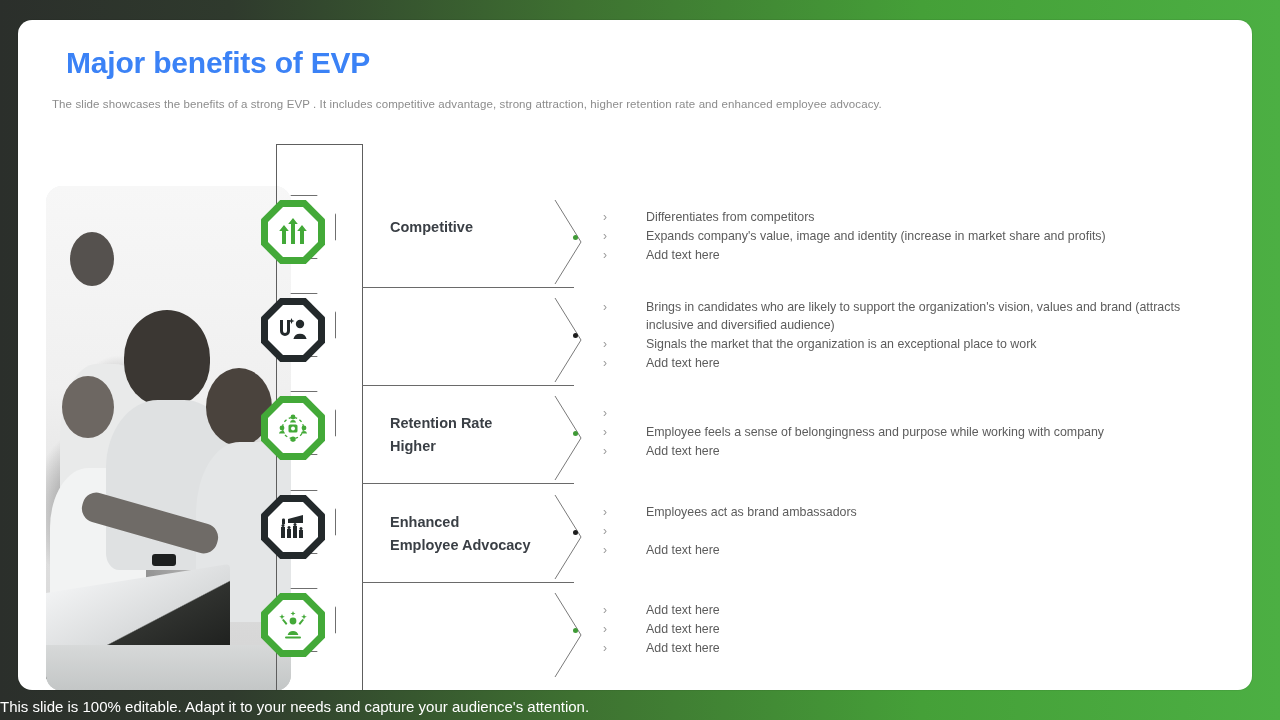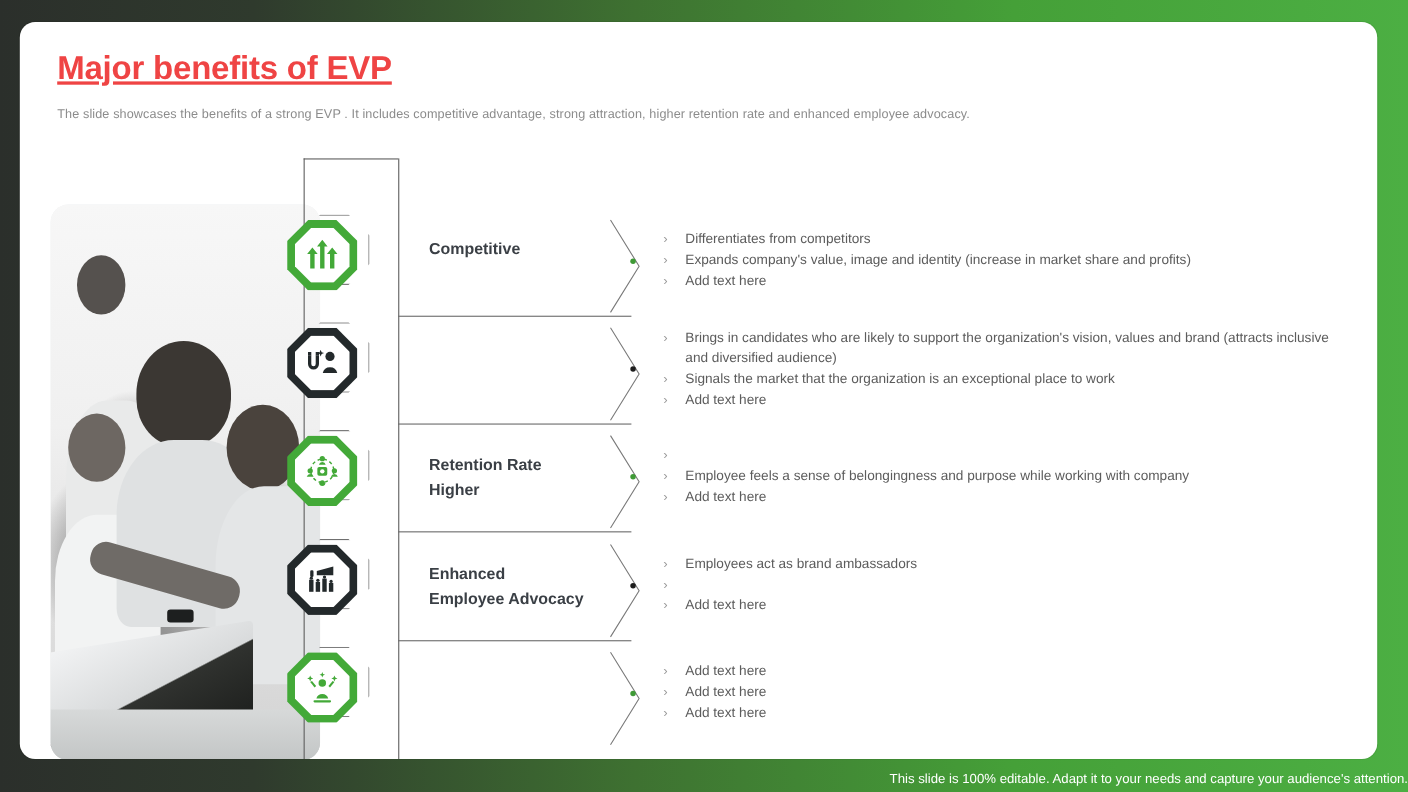--- a/index.html
+++ b/index.html
@@ -8,22 +8,22 @@
     font-family:"Liberation Sans", sans-serif;
     background:linear-gradient(90deg,#2b2f2b 0%,#2f3a2d 18%,#3e7131 45%,#45a038 72%,#4caf43 100%);
     position:relative;
   }
   .slide-frame{
     position:absolute;left:18px;top:20px;width:1234px;height:670px;
     background:#ffffff;border-radius:14px;box-shadow:0 0 0 1px rgba(0,0,0,.06);
     overflow:hidden;
   }
   .page-title{
-    position:absolute;left:34px;top:26px;
-    font-size:30px;font-weight:bold;color:#ef4444;letter-spacing:-.2px;text-decoration:underline;
+    position:absolute;left:48px;top:26px;
+    font-size:30px;font-weight:bold;color:#3b82f6;letter-spacing:-.2px;
   }
   .page-subtitle{
     position:absolute;left:34px;top:78px;width:1140px;
     font-size:11.5px;color:#8c8c8c;letter-spacing:.1px;
   }
   
   .photo-card{
     position:absolute;left:28px;top:166px;width:245px;height:505px;
     border-radius:16px;overflow:hidden;background:#eef0f1;
   }
@@ -92,26 +92,26 @@
   .arrow-dot{
     position:absolute;left:555px;top:45px;width:5px;height:5px;border-radius:50%;
   }
   
   .bullets{position:absolute;left:585px;top:12px;width:620px;}
   .bullet{display:flex;align-items:flex-start;margin-bottom:1px;}
   .bullet .chev{
     width:20px;flex:0 0 20px;color:#9a9a9a;font-size:12px;line-height:18px;
   }
   .bullet .btxt{
-    font-size:12.4px;color:#5c5c5c;line-height:18px;
+    font-size:12.4px;color:#5c5c5c;line-height:18px;margin-left:23px;
   }
   
   .footer-note{
-    position:absolute;left:0;right:0;bottom:5px;text-align:right;
-    font-size:12px;color:#ffffff;
+    position:absolute;left:0;right:0;bottom:5px;text-align:left;
+    font-size:15px;color:#ffffff;
   }
 </style>
 </head>
 <body>
 
 <div class="slide-frame">
 
   <div class="page-title">Major benefits of EVP</div>
   <div class="page-subtitle">The slide showcases the benefits of a strong EVP . It includes competitive advantage, strong attraction, higher retention rate and enhanced employee advocacy.</div>
 

